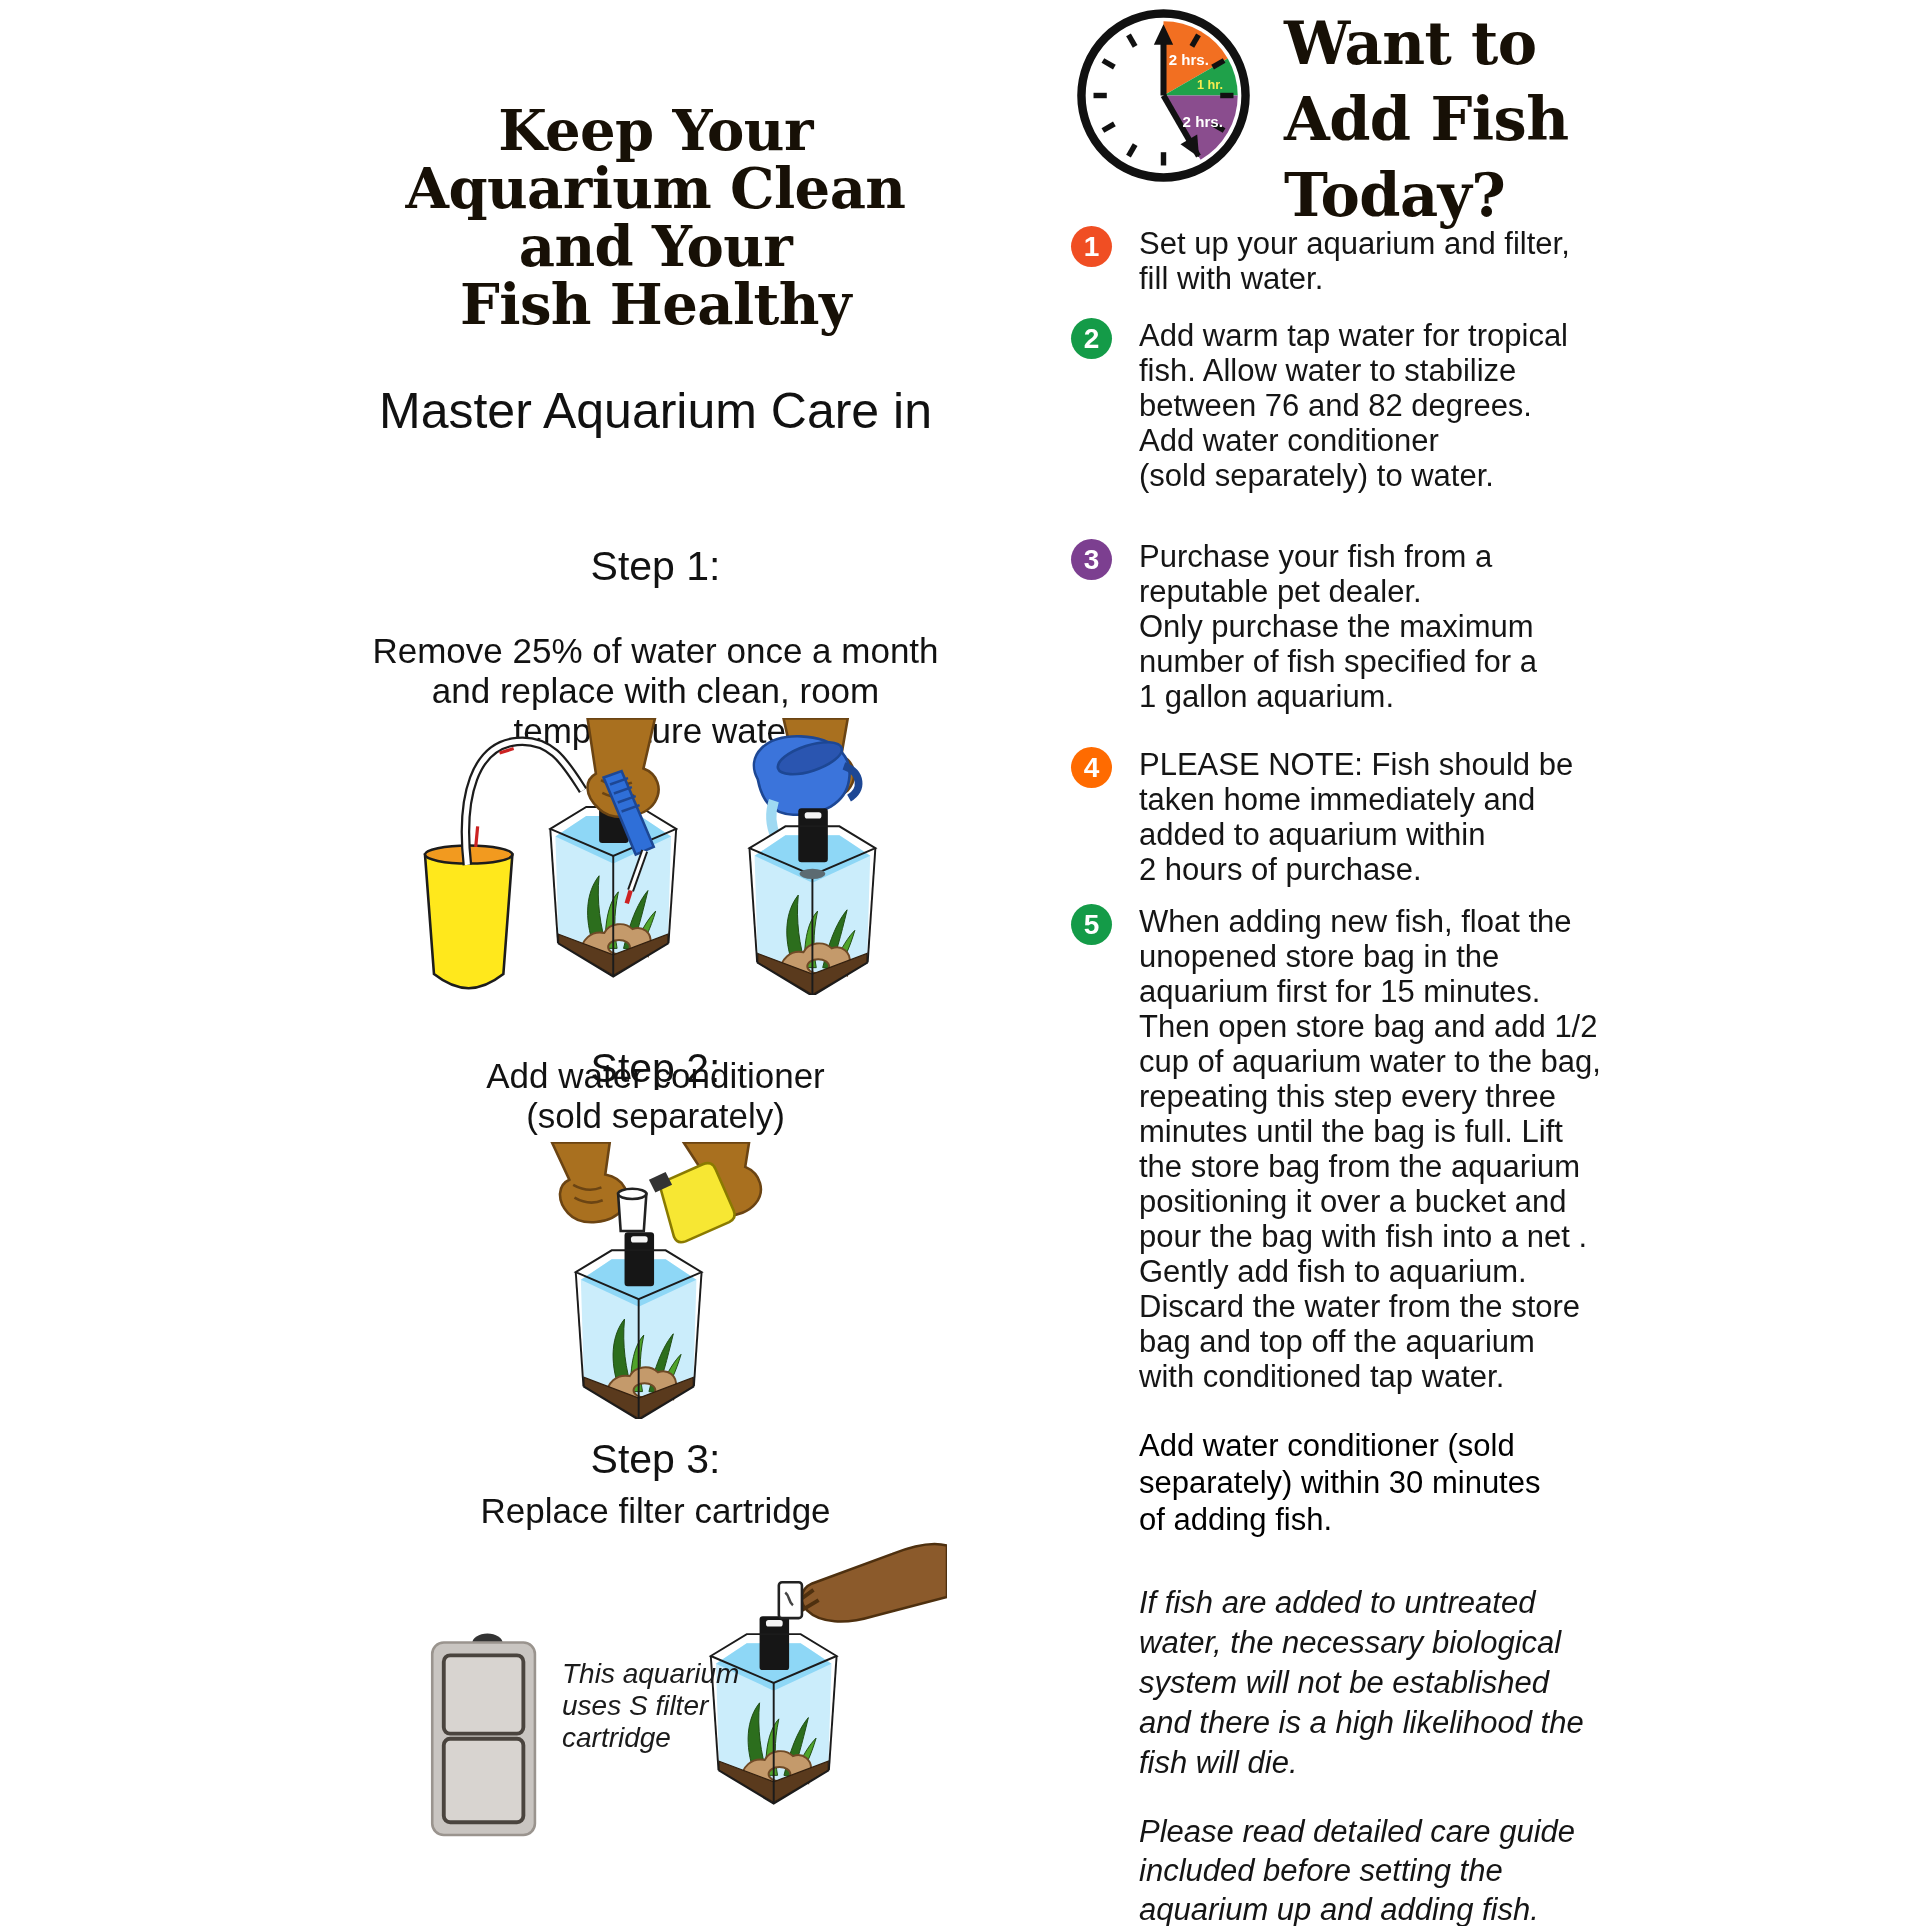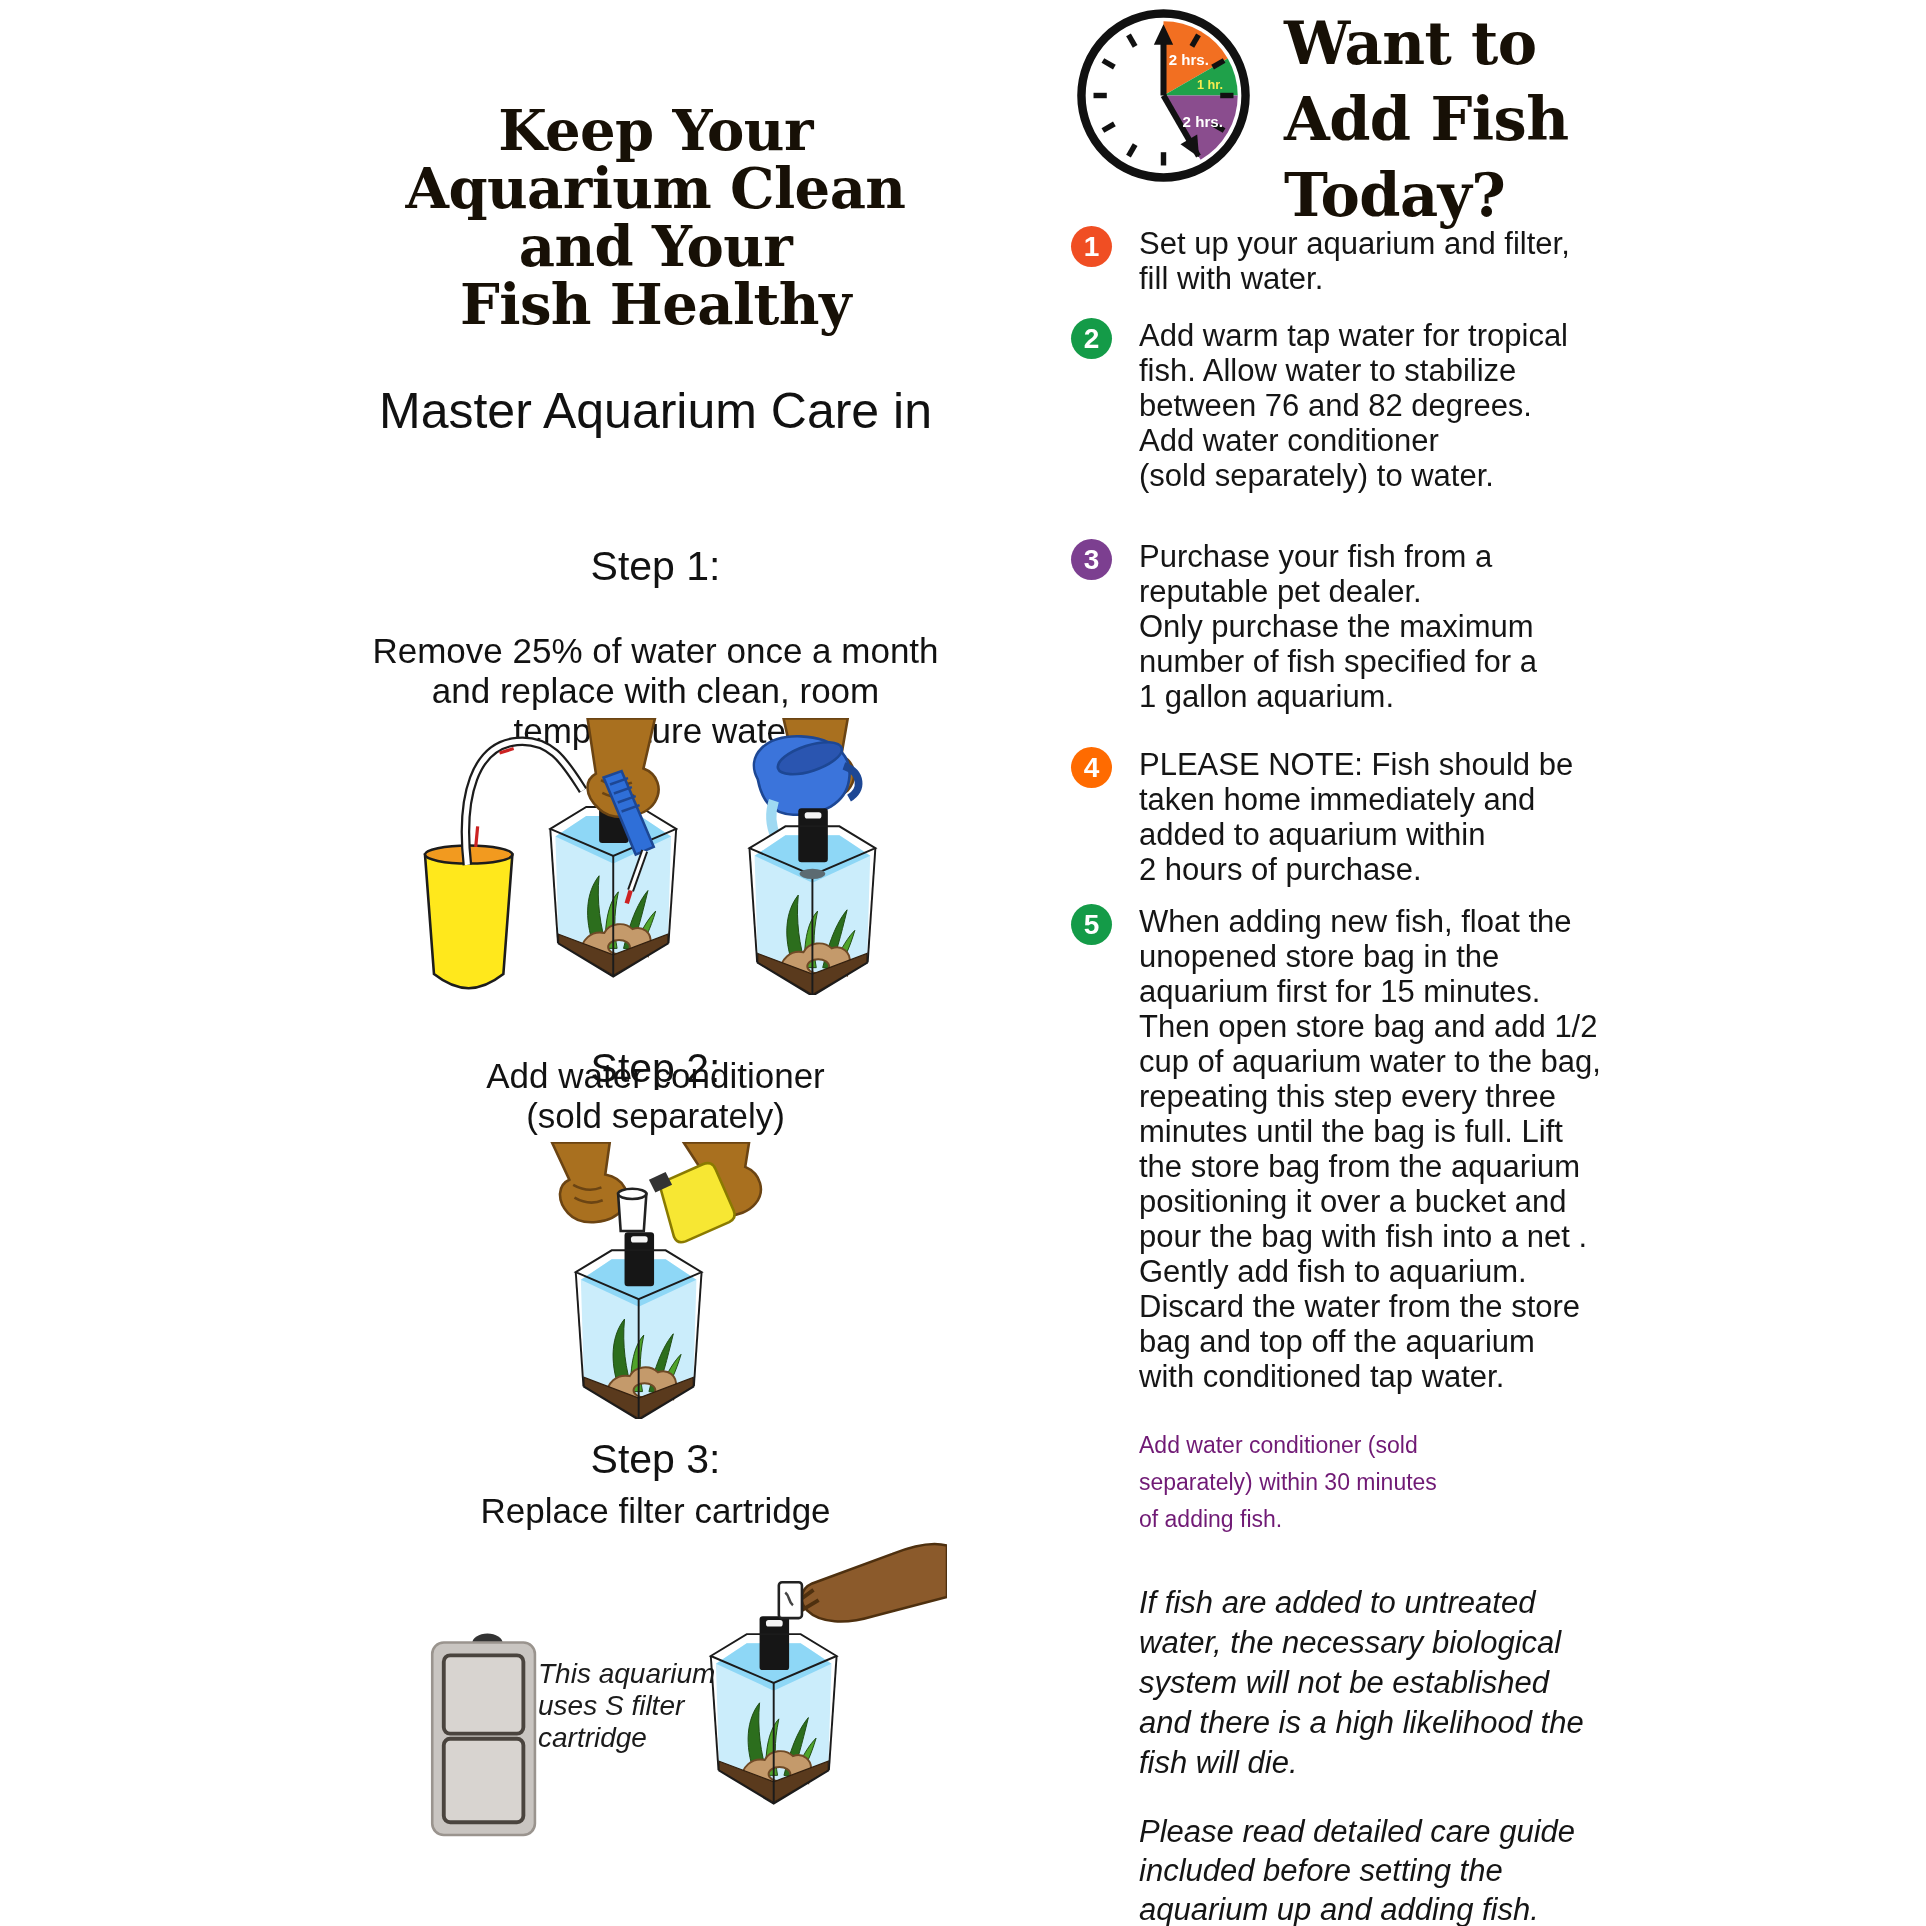--- a/index.html
+++ b/index.html
@@ -31,21 +31,21 @@
   }
   #step1-head{top:544px;}  #step1-para{top:602px;margin-top:29px;}
   #step2-head{top:1046px;} #step2-para{top:1056px;}
   #step3-head{top:1437px;} #step3-para{top:1491px;}
 
   #svg-step1{left:398px;top:718px;width:514px;height:277px;}
   #svg-step2{left:491px;top:1142px;width:321px;height:277px;}
   #svg-step3{left:395px;top:1510px;width:552px;height:360px;}
   .caption{
     left:538px;top:1658px;width:212px;text-align:left;
-    font-style:italic;font-size:28px;line-height:32px;font-weight:400;color:#1b1b1b;
+    font-style:italic;font-size:28px;line-height:32px;font-weight:400;color:#1b1b1b;padding-left:24px;
   }
 
   
   #clock{left:1073px;top:5.1px;width:181px;height:181px;}
   .rc-title{
     left:1284px;top:6.4px;width:360px;
     font-family:"DejaVu Serif","Liberation Serif",serif;
     font-weight:700;font-size:59px;line-height:76px;color:#171006;
     letter-spacing:-0.6px;
   }
@@ -56,21 +56,21 @@
   }
   .item-text{
     position:absolute;left:68px;top:0;width:488px;
     font-size:31px;line-height:35px;color:#151515;
   }
   #item1{top:226px;} #item2{top:318px;} #item3{top:539px;}
   #item4{top:747px;} #item5{top:904px;}
 
   .rc-note{
     left:1139px;top:1427px;width:462px;
-    font-size:23px;line-height:37px;color:#701a75;
+    font-size:31px;line-height:37px;color:#000000;
   }
   .rc-warning{
     left:1139px;top:1583px;width:475px;font-style:italic;
     font-size:31px;line-height:40px;color:#151515;
   }
   .rc-footer{
     left:1139px;top:1812px;width:475px;font-style:italic;
     font-size:31px;line-height:39px;color:#151515;
   }
 

